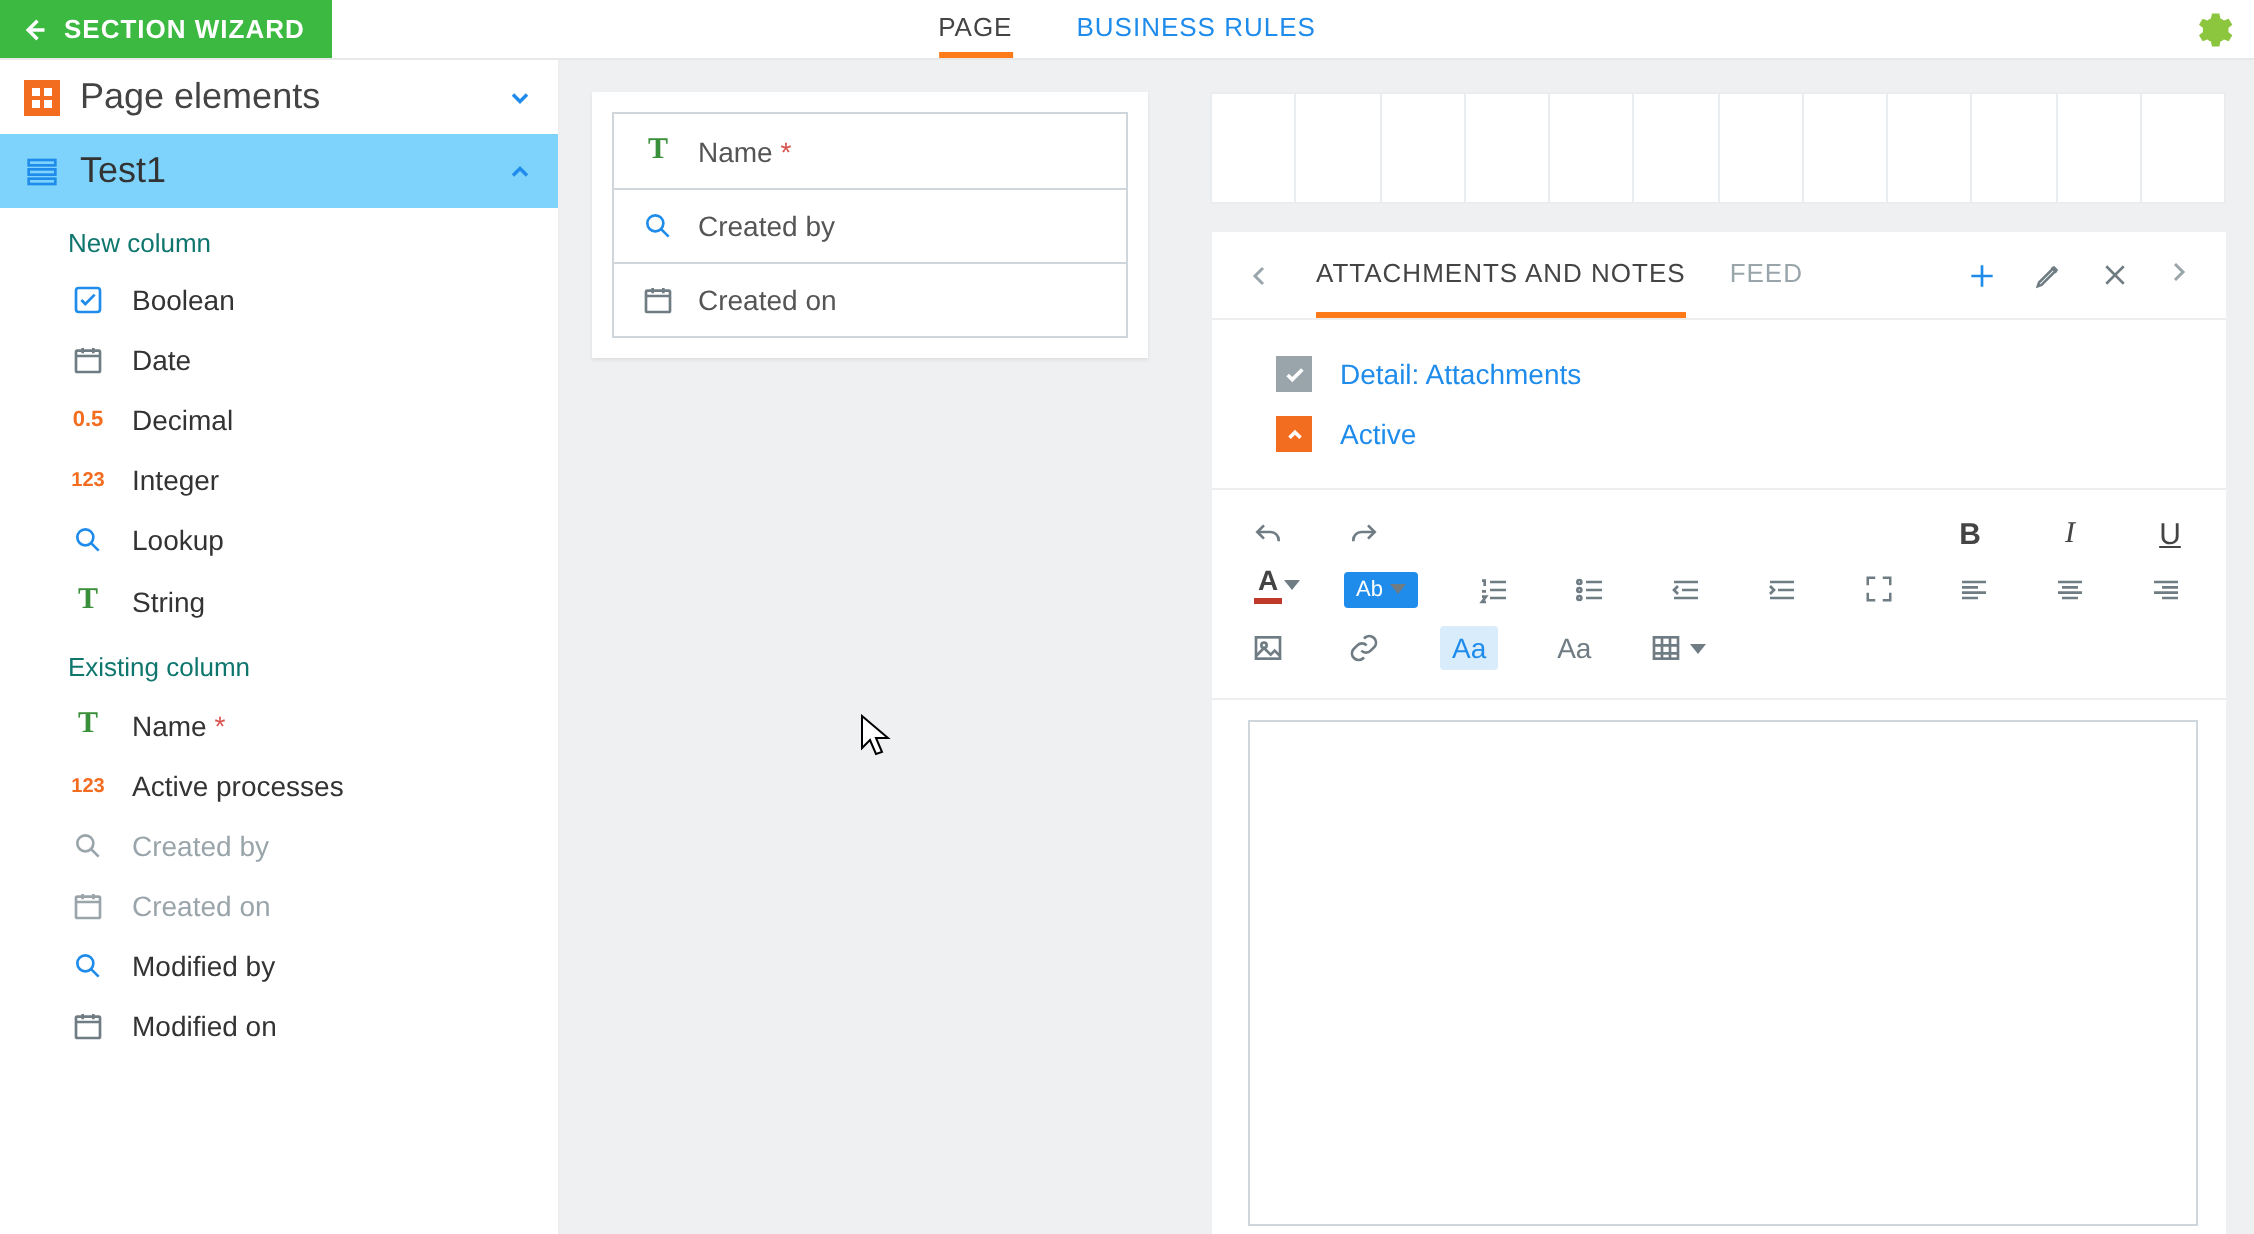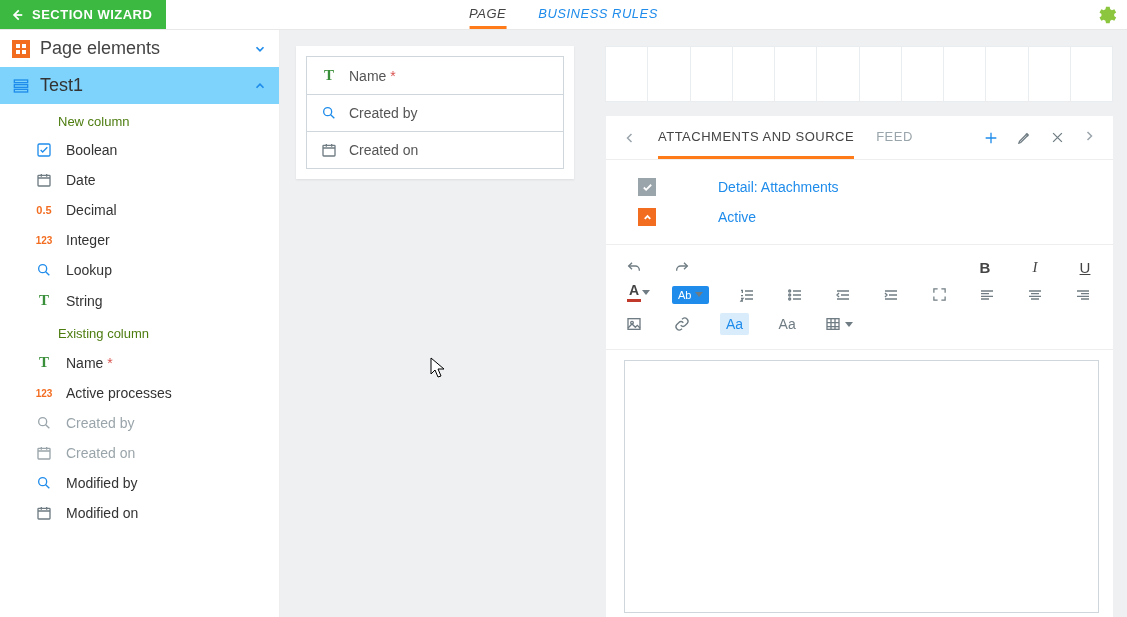--- a/index.html
+++ b/index.html
@@ -3,40 +3,40 @@
 <meta charset="utf-8">
 <style>
   * { box-sizing: border-box; margin: 0; padding: 0; font-family: "Segoe UI", Arial, sans-serif; }
   body { width: 1127px; height: 617px; background: #fff; overflow: hidden; font-size: 13px; color: #333; }
 
   
   .topbar { display: flex; align-items: flex-end; height: 30px; border-bottom: 1px solid #e8e8e8; position: relative; }
   .back-btn { display: flex; align-items: center; height: 100%; background: #3bb941; color: #fff; font-size: 13px; font-weight: 600; padding: 0 14px 0 10px; cursor: pointer; letter-spacing: .5px; }
   .back-btn svg { margin-right: 8px; }
   .tabs { position: absolute; left: 50%; transform: translateX(-50%); display: flex; gap: 32px; height: 100%; align-items: center; }
-  .tab { color: #1f8ceb; font-size: 13px; letter-spacing: .5px; cursor: pointer; height: 100%; display: flex; align-items: center; border-bottom: 3px solid transparent; font-style: italic; }
+  .tab { color: #1f8ceb; font-size: 13px; letter-spacing: .5px; cursor: pointer; height: 100%; display: flex; align-items: center; border-bottom: 3px solid transparent; }
   .tab.active { color: #444; border-bottom: 3px solid #ff7b1a; }
   .gear { position: absolute; right: 10px; top: 4px; cursor: pointer; color: #8cc63f; }
 
   
   .content { display: flex; height: calc(100% - 30px); }
   .sidebar { width: 280px; border-right: 1px solid #eee; height: 100%; overflow: hidden; }
   .center { width: 310px; background: #eef0f2; padding: 16px; }
   .right  { flex: 1; background: #eef0f2; padding: 16px 0 0 16px; display: flex; flex-direction: column; }
 
   
   .panel-head { display: flex; align-items: center; padding: 8px 12px; font-size: 18px; cursor: pointer; }
   .panel-head .icon-box { width: 18px; height: 18px; display: flex; align-items: center; justify-content: center; margin-right: 10px; }
   .panel-head.page-elem .icon-box { background: #f36d21; color: #fff; font-size: 11px; }
   .panel-head.page-elem { color: #444; background: #fff; }
   .panel-head .chev { margin-left: auto; color: #1f8ceb; }
   .panel-head.test1 { background: #7dd3fc; }
   .panel-head.test1 .icon-box { color: #1f8ceb; }
 
-  .group-title { color: #4d7c0f; font-size: 13px; padding: 10px 28px 6px 34px; margin-left: 24px; }
+  .group-title { color: #0f766e; font-size: 13px; padding: 10px 28px 6px 34px; }
   .col-item { display: flex; align-items: center; padding: 7px 12px 7px 34px; font-size: 14px; cursor: pointer; }
   .col-item .ci-icon { width: 20px; display: flex; justify-content: center; margin-right: 12px; font-size: 12px; }
   .col-item.used { color: #9aa5ab; }
   .req { color: #d9534f; }
 
   
   .card { background: #fff; padding: 10px; box-shadow: 0 1px 2px rgba(0,0,0,0.08); }
   .field { border: 1px solid #d0d7dc; padding: 10px 12px; display: flex; align-items: center; font-size: 14px; color: #555; margin-top: -1px; cursor: grab; }
   .field:first-child { margin-top: 0; }
   .field .fi-icon { width: 20px; margin-right: 10px; display: flex; justify-content: center; }
@@ -49,21 +49,21 @@
   .notes-tabs { display: flex; align-items: center; height: 44px; padding: 0 18px; border-bottom: 1px solid #eee; gap: 22px; }
   .nav-arrow { color: #9aa5ab; cursor: pointer; }
   .ntab { font-size: 13px; letter-spacing: .5px; color: #9aa5ab; height: 100%; display: flex; align-items: center; border-bottom: 3px solid transparent; cursor: pointer; }
   .ntab.active { color: #444; border-bottom: 3px solid #ff7b1a; }
   .ntab-spacer { flex: 1; }
   .ntab-actions { display: flex; gap: 18px; color: #6f7c83; }
   .ntab-actions .act { cursor: pointer; }
   .plus { color: #1f8ceb; }
 
   .detail-list { padding: 12px 18px; }
-  .detail-row { display: flex; align-items: center; padding: 6px 14px; font-size: 14px; gap: 48px; }
+  .detail-row { display: flex; align-items: center; padding: 6px 14px; font-size: 14px; }
   .detail-row .db { width: 18px; height: 18px; display: flex; align-items: center; justify-content: center; margin-right: 14px; }
   .detail-row .db.grey { background: #9aa5ab; color: #fff; }
   .detail-row .db.orange { background: #f36d21; color: #fff; }
   .detail-row .dlabel { color: #1f8ceb; cursor: pointer; }
 
   
   .rt-toolbar { border-top: 1px solid #eee; border-bottom: 1px solid #eee; padding: 8px 18px; }
   .rt-row { display: flex; align-items: center; gap: 28px; margin: 6px 0; color: #6f7c83; font-size: 14px; }
   .rt-btn { cursor: pointer; display: flex; align-items: center; justify-content: center; min-width: 20px; }
   .rt-btn.b { font-weight: 700; color: #444; font-size: 15px; }
@@ -291,21 +291,21 @@
         <div class="gcell"></div>
     </div>
 
     <div class="notes-panel">
       <div class="notes-tabs">
         <span class="nav-arrow">
           <svg width="12" height="12" viewBox="0 0 24 24" fill="none" stroke="#9aa5ab" stroke-width="3">
               <path d="M15 4 7 12l8 8"></path>
             </svg>
         </span>
-        <div class="ntab active">ATTACHMENTS AND SOURCE</div>
+        <div class="ntab active">ATTACHMENTS AND NOTES</div>
         <div class="ntab">FEED</div>
         <div class="ntab-spacer"></div>
         <div class="ntab-actions">
           <span class="act plus">
             <svg width="16" height="16" viewBox="0 0 24 24" fill="none" stroke="#1f8ceb" stroke-width="2">
                 <path d="M12 4v16M4 12h16"></path>
               </svg>
           </span>
           <span class="act">
             <svg width="15" height="15" viewBox="0 0 24 24" fill="none" stroke="#6f7c83" stroke-width="2">

